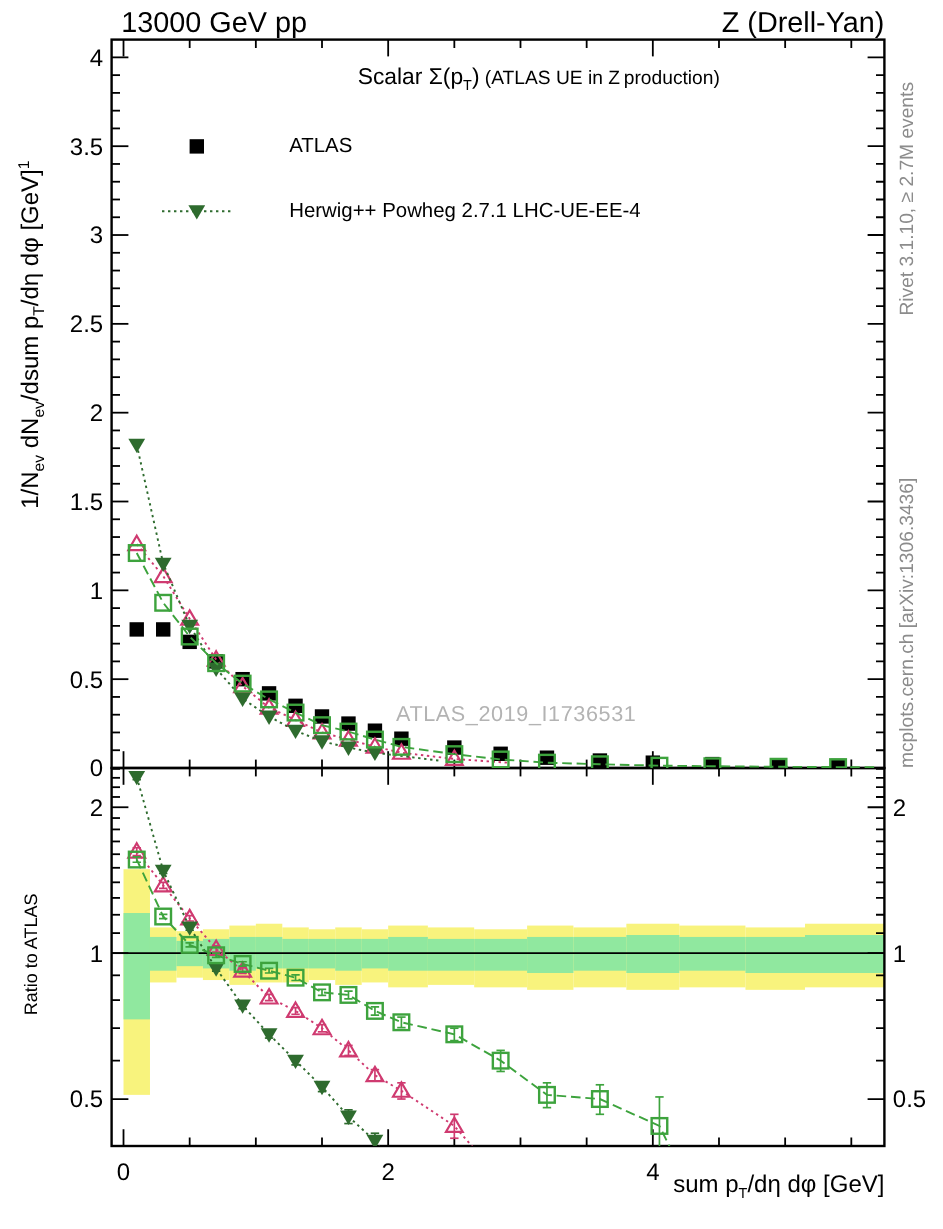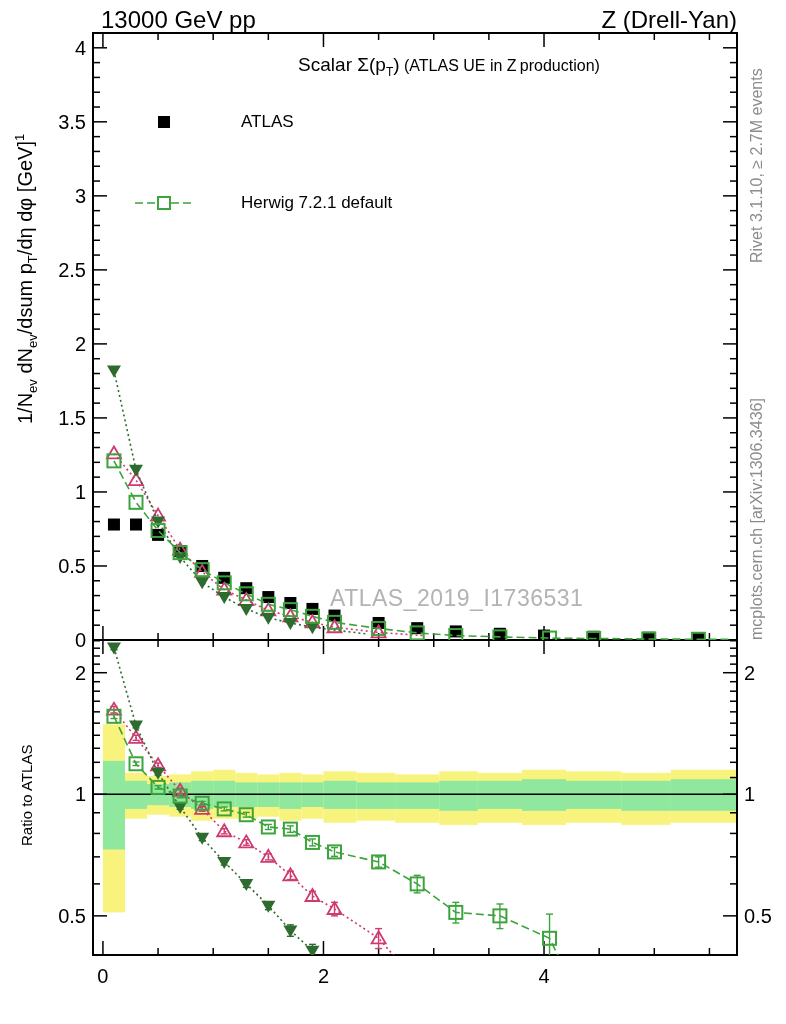--- a/index.html
+++ b/index.html
@@ -6,21 +6,21 @@
   .stage{position:relative;width:786px;height:1024px;background:#ffffff;
          font-family:"Liberation Sans",sans-serif;color:#000;overflow:hidden;}
   .stage svg.canvas{position:absolute;left:0;top:0;}
   .olay{position:absolute;white-space:nowrap;}
   .hdr{font-size:24px;color:#000;}
   .ttl{font-size:19px;text-align:center;}
   .ttl .small{font-size:16px;}
   .ttl sub,.xl sub{font-size:12px;}
   .vtext{position:absolute;transform:rotate(-90deg);transform-origin:0 0;white-space:nowrap;}
   .gray{color:#8c8c8c;}
-  .wmark{font-size:23px;color:#b3b3b3;letter-spacing:0.5px;}
+  .wmark{font-size:18px;color:#b3b3b3;letter-spacing:0.5px;}
   .ylab{font-size:20px;}
   .ylab sub{font-size:13px;}
   .ylab sup{font-size:13px;}
   .rlab{font-size:15px;}
   .xl{font-size:20px;}
   .lrow{position:absolute;height:18px;display:flex;align-items:center;gap:36px;}
   .lrow .lsample{width:62px;height:18px;display:block;}
   .lrow .ltext{margin-left:10px;font-size:17px;color:#000;}
   .note{font-size:16px;}
 </style>
@@ -570,31 +570,32 @@
   <div class="olay hdr" style="right:49px;top:6px;">Z (Drell-Yan)</div>
 
   <div class="olay ttl" id="plot-title" style="left:93px;top:54px;width:712px;"><span>Scalar Σ(p</span><sub>T</sub><span>)</span><span class="small"> (ATLAS UE in Z production)</span></div>
 
   <div class="lrow" style="left:133px;top:113px;">
     <svg class="lsample" viewBox="0 0 62 18">
         <rect x="25" y="3" width="12" height="12" fill="#000000"></rect>
       </svg>
     <span class="ltext">ATLAS</span>
   </div>
-  <div class="lrow" style="left:133px;top:194px;">
+  <div class="lrow" style="left:133px;top:167px;">
     <svg class="lsample" viewBox="0 0 62 18">
-        <line x1="2" y1="9" x2="60" y2="9" stroke="#3da33d" stroke-width="1.6" stroke-dasharray="8 4"></line>
-        <rect x="25" y="3" width="12" height="12" fill="#fff" stroke="#3da33d" stroke-width="2"></rect>
+        <line x1="2" y1="9" x2="60" y2="9" stroke="#2e6b2e" stroke-width="1.6" stroke-dasharray="2 3"></line>
+        <path d="M 31 16 L 38 4 L 24 4 Z" fill="#2e6b2e"></path>
       </svg>
-    <span class="ltext">Herwig 7.2.1 default</span>
+    <span class="ltext">Herwig++ Powheg 2.7.1 LHC-UE-EE-4</span>
   </div>
 
   <div class="olay wmark" style="left:330px;top:585px;">ATLAS_2019_I1736531</div>
 
   <div class="vtext gray note" style="left:748px;top:263px;">Rivet 3.1.10, ≥ 2.7M events</div>
   <div class="vtext gray note" style="left:748px;top:640px;">mcplots.cern.ch [arXiv:1306.3436]</div>
 
   <div class="vtext ylab" id="y-axis-label" style="left:12px;top:424px;"><span>1/N</span><sub>ev</sub><span> dN</span><sub>ev</sub><span>/dsum p</span><sub>T</sub><span>/dη dφ  [GeV]</span><sup>1</sup></div>
 
   <div class="vtext rlab" id="ratio-axis-label" style="left:18px;top:846px;">Ratio to ATLAS</div>
 
+  <div class="olay xl" id="x-axis-label" style="right:49px;top:976px;"><span>sum p</span><sub>T</sub><span>/dη dφ [GeV]</span></div>
 
 </div>
 
 </body></html>

